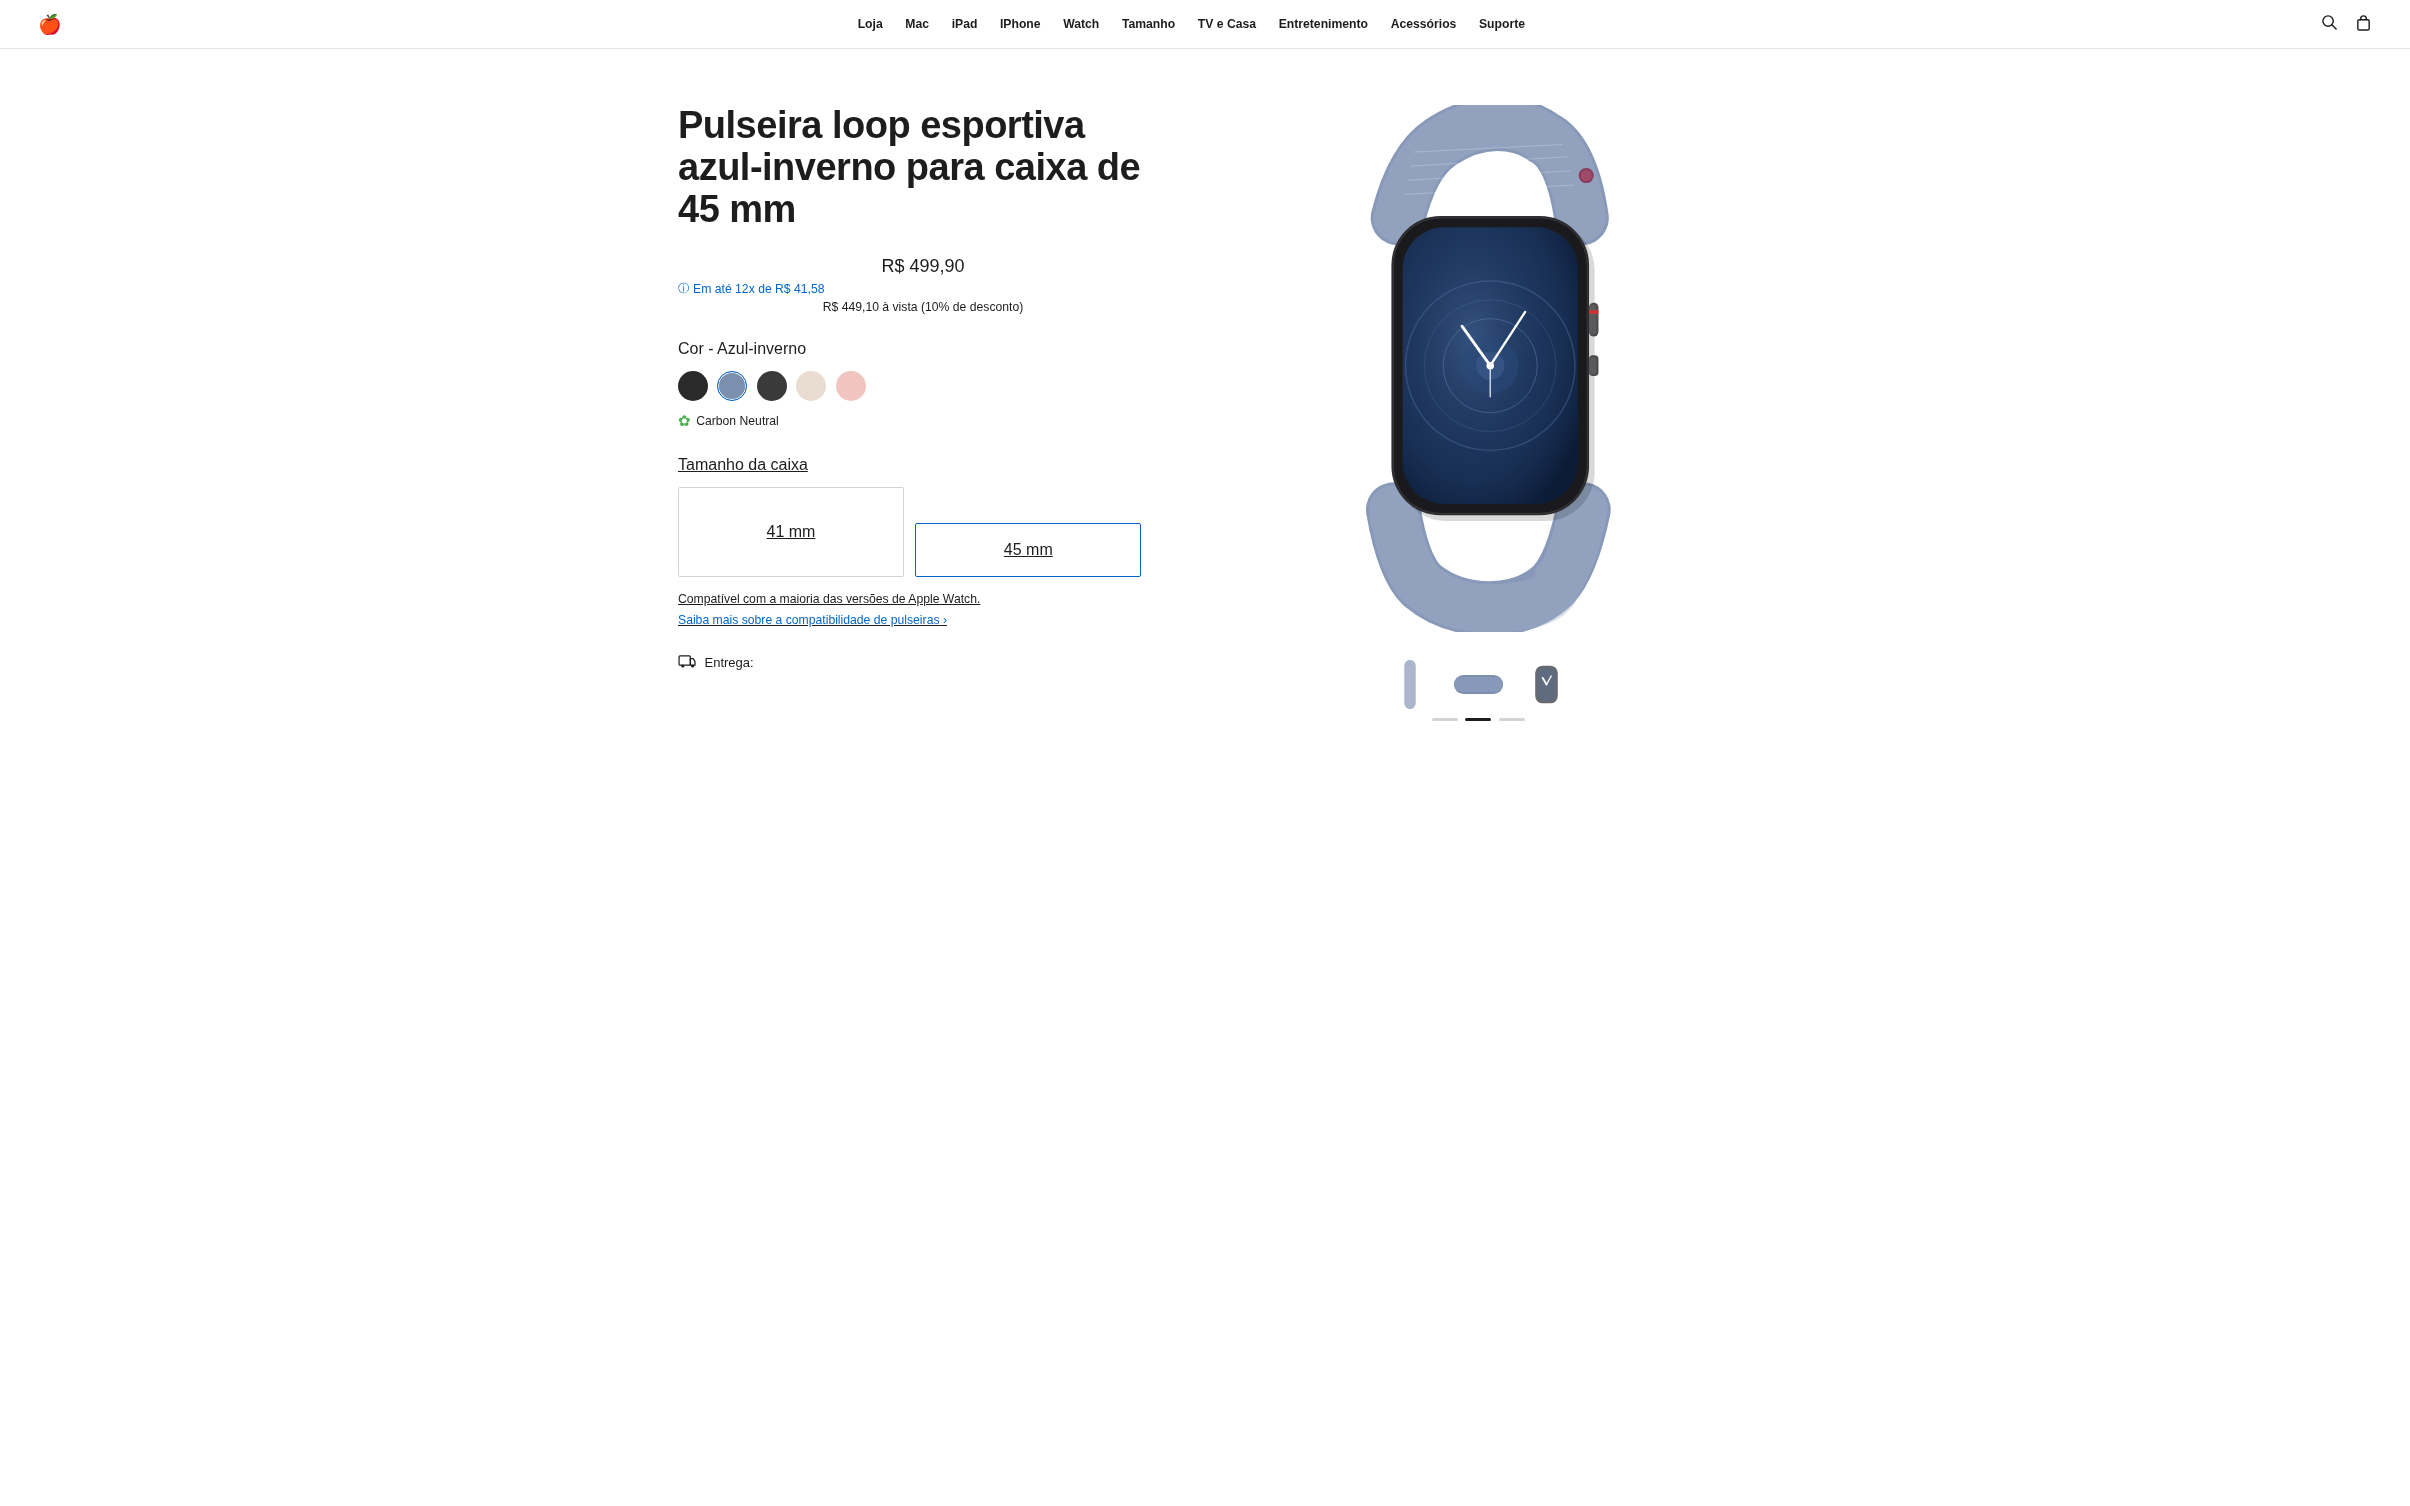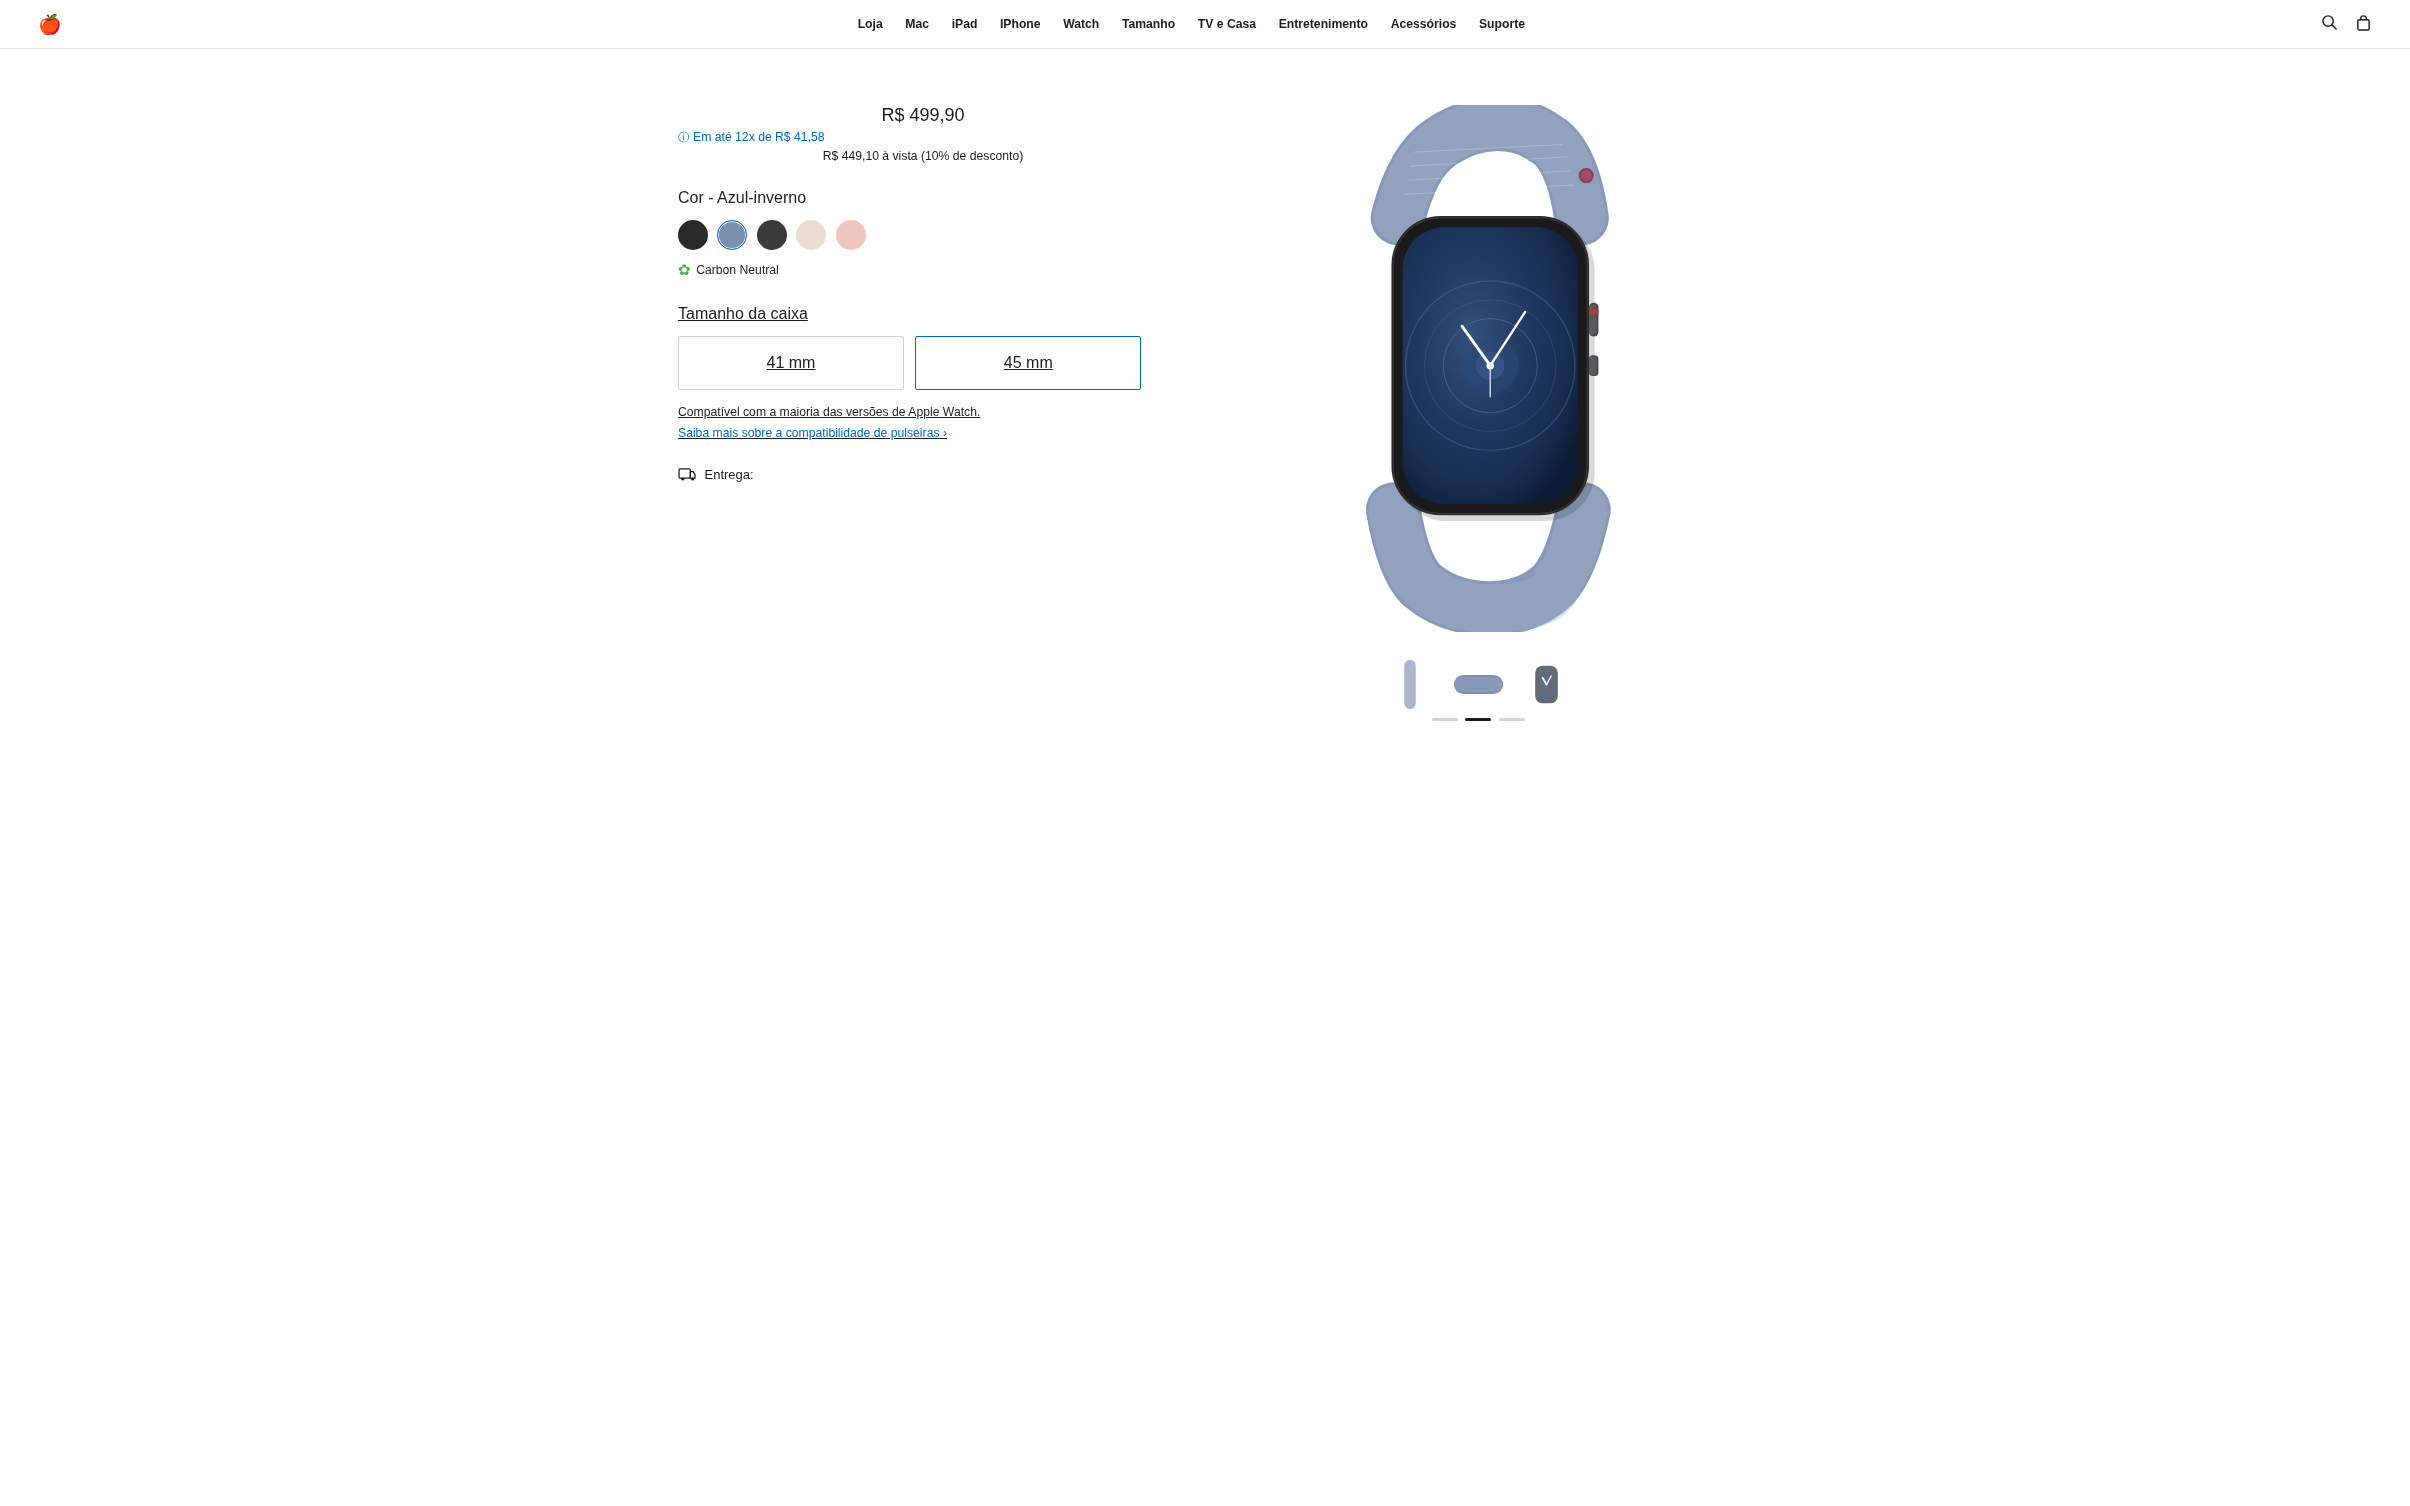--- a/index.html
+++ b/index.html
@@ -63,21 +63,21 @@
 
     
     .size-section { margin-bottom: 26px; text-decoration: underline; }
     .size-buttons { display: flex; gap: 11.3px; margin-bottom: 13px; }
     .size-btn {
       flex: 1; padding: 17px 19px; border: 0.9px solid #d2d2d7;
       border-radius: 2px; background: #fff; cursor: pointer;
       font-size: 16px; font-weight: 400; color: #1d1d1f;
       text-align: center; max-width: 226px;
     }
-    .size-btn.selected { border: 1.9px solid #0066cc; background: #fff; color: #1d1d1f; }
+    .size-btn.selected { border: 1.9px solid #0066cc; background: #fff; color: #1d1d1f; margin-top: 36px; }
 
     .compatibility-text { font-size: 12.2px; color: #1d1d1f; line-height: 1.5; margin-bottom: 3.8px; }
     .compatibility-link { font-size: 12.2px; color: #0066cc; text-decoration: none; }
 
     
     .band-section { margin-bottom: 26px; }
     .band-size-title { font-size: 12.2px; font-weight: 400; color: #1d1d1f; margin-bottom: 1.9px; }
     .band-size-sub { font-size: 12.2px; color: #6e6e73; }
 
     
@@ -164,20 +164,21 @@
         <path d="M6 6V5a3 3 0 016 0v1" stroke="#1d1d1f" stroke-width="1.5" stroke-linecap="round"></path>
       </svg>
     </span>
   </div>
 </nav>
 
 <div class="page-container">
 
   <div class="left-panel">
 
+    <h1 class="product-title">Pulseira loop esportiva azul-inverno para caixa de 45 mm</h1>
 
     <div class="price-section">
       <div class="price-main">R$ 499,90</div>
       <div class="price-installment">
         <span class="info-icon">ⓘ</span>
         <span>Em até 12x de R$ 41,58</span>
       </div>
       <div class="price-cash">R$ 449,10 à vista (10% de desconto)</div>
     </div>
 

